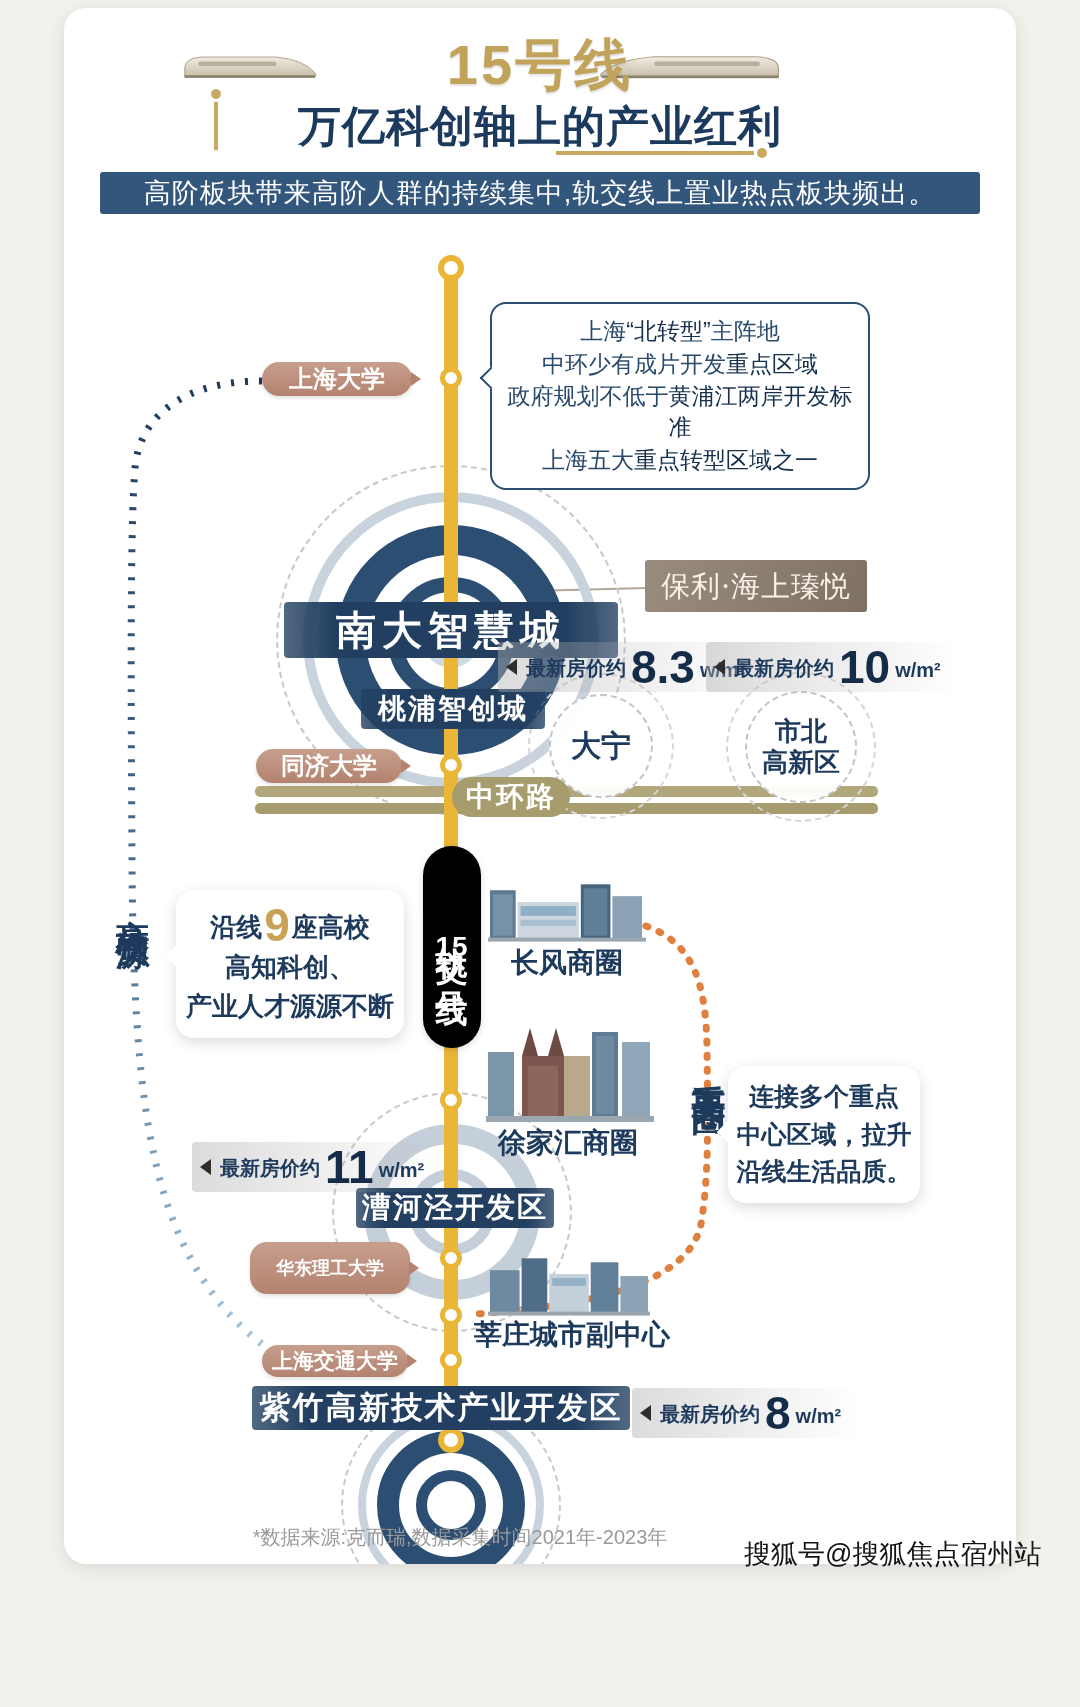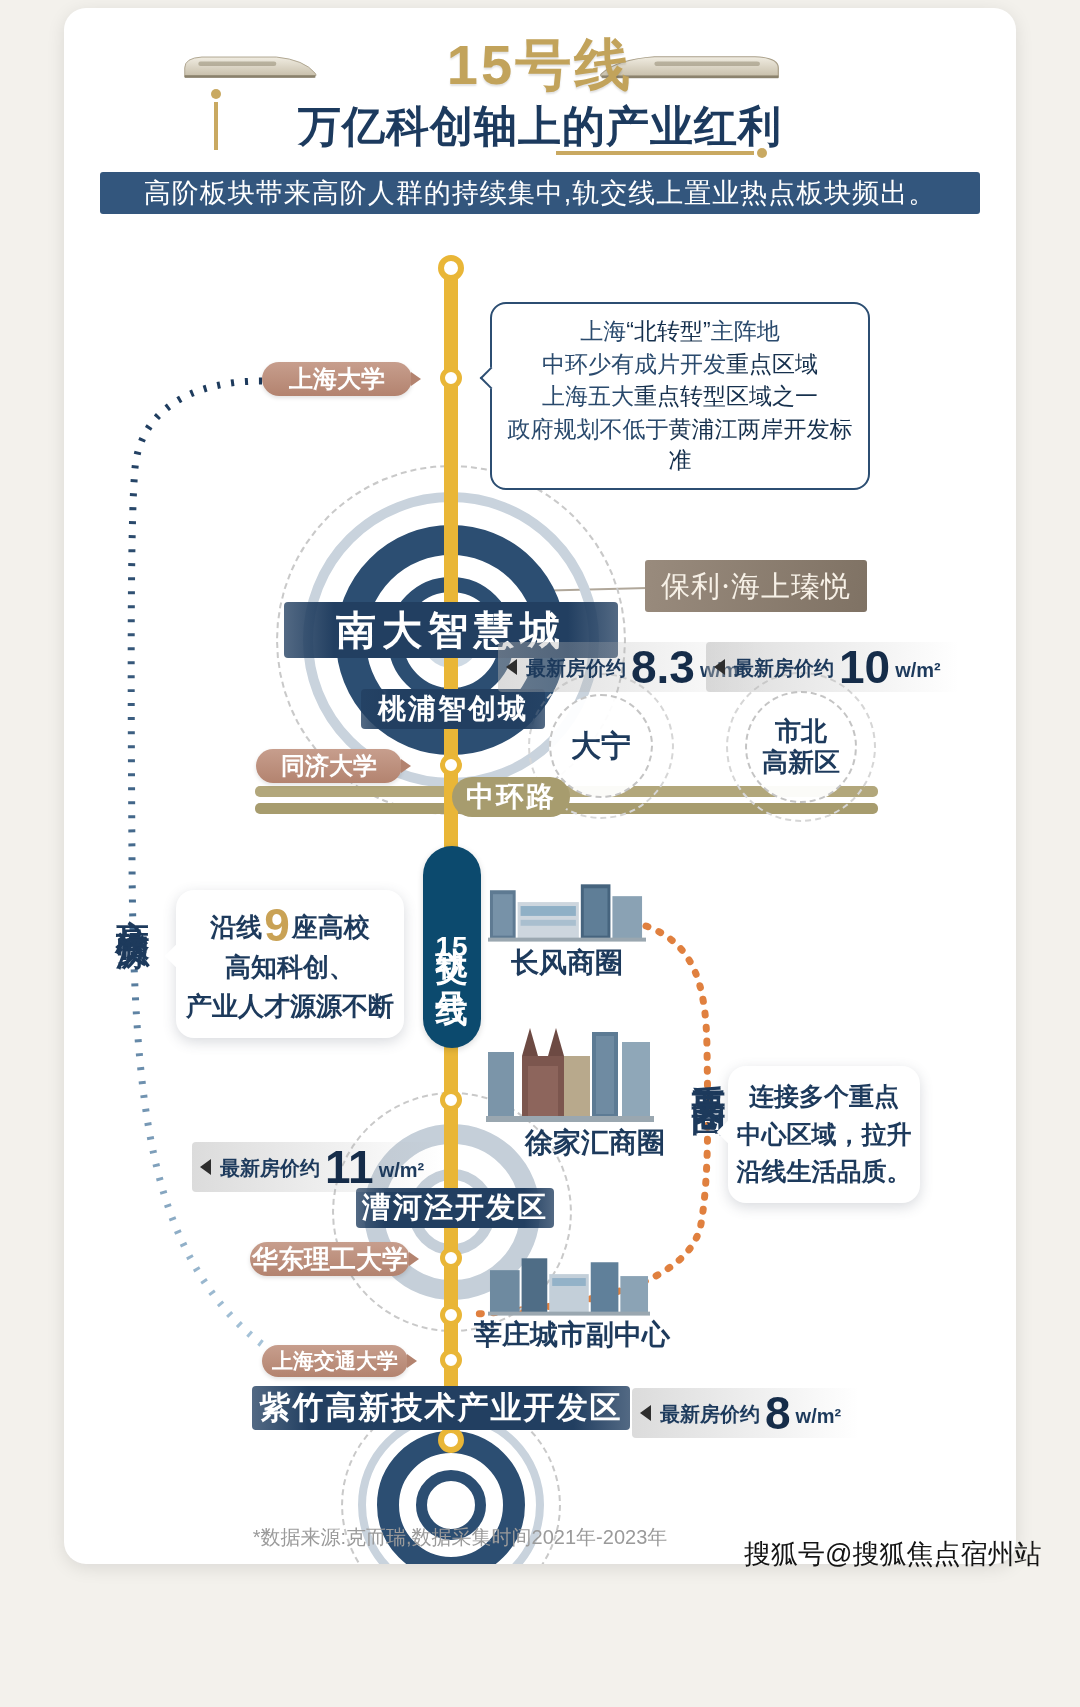--- a/index.html
+++ b/index.html
@@ -65,21 +65,21 @@
 
   
   .area-circle { position:absolute; border:2px dashed #c4c4c4; border-radius:50%; z-index:2; }
   .area-circle.fill { background:rgba(255,255,255,0.95); display:flex; flex-direction:column; align-items:center; justify-content:center; color:#1d3a5c; font-weight:700; text-align:center; }
 
   
   .road-bar { position:absolute; height:11px; border-radius:5px; z-index:1; }
   .road-pill { position:absolute; left:452px; top:777px; width:118px; height:40px; background:#a79c6e; border-radius:20px; color:#fff; font-size:28px; font-weight:700; text-align:center; line-height:40px; z-index:3; letter-spacing:2px; }
 
   
-  .vline-pill { position:absolute; left:423px; top:846px; width:58px; height:202px; background:#0c4a6e; border-radius:29px; z-index:4; display:flex; flex-direction:column; align-items:center; justify-content:center; color:#fff; box-shadow:0 2px 6px rgba(0,0,0,0.15); }
+  .vline-pill { position:absolute; left:423px; top:846px; width:58px; height:202px; background:#000000; border-radius:29px; z-index:4; display:flex; flex-direction:column; align-items:center; justify-content:center; color:#fff; box-shadow:0 2px 6px rgba(0,0,0,0.15); }
   .vline-pill .vt { writing-mode:vertical-rl; text-orientation:upright; font-size:32px; font-weight:700; letter-spacing:3px; }
   .vline-pill .num { font-size:28px; font-weight:700; margin:3px 0; letter-spacing:1px; }
 
   
   .skyline { position:absolute; z-index:4; }
   .biz-label { position:absolute; text-align:center; color:#1d3a5c; font-weight:700; font-size:28px; z-index:4; white-space:nowrap; }
 
   
   .v-label { position:absolute; writing-mode:vertical-rl; text-orientation:upright; font-size:34px; font-weight:700; color:#1d3a5c; letter-spacing:6px; z-index:3; }
 
@@ -172,32 +172,32 @@
       <div class="line-dot" style="left:440px;top:1304px;width:22px;height:22px;"></div>
       <div class="line-dot" style="left:440px;top:1349px;width:22px;height:22px;"></div>
       <div class="line-dot big" style="left:438px;top:1427px;width:26px;height:26px;"></div>
 
       <div class="station-pill" style="left:262px;top:362px;width:150px;height:34px;font-size:24px;">
         <span>上海大学</span>
       </div>
       <div class="station-pill" style="left:256px;top:749px;width:146px;height:34px;font-size:24px;">
         <span>同济大学</span>
       </div>
-      <div class="station-pill" style="left:250px;top:1242px;width:160px;height:34px;font-size:26px;">
+      <div class="station-pill" style="left:250px;top:1242px;width:160px;height:52px;font-size:18px;">
         <span>华东理工大学</span>
       </div>
       <div class="station-pill" style="left:262px;top:1345px;width:146px;height:32px;font-size:21px;">
         <span>上海交通大学</span>
       </div>
 
       <div class="info-box">
         <div class="ib-line"><span>上海</span><b>“北转型”</b><span>主阵地</span></div>
         <div class="ib-line"><span>中环少有成片开发</span><b>重点区域</b><span></span></div>
+        <div class="ib-line"><span>政府规划不低于</span><b>黄浦江两岸开发标准</b><span></span></div>
         <div class="ib-line"><span>上海五大</span><b>重点转型区域之一</b><span></span></div>
-        <div class="ib-line"><span>政府规划不低于</span><b>黄浦江两岸开发标准</b><span></span></div>
       </div>
 
       <div class="brand-label">保利·海上瑧悦</div>
 
       <div class="navy-banner" style="left:284px;top:602px;width:334px;height:56px;font-size:40px;letter-spacing:6px;">南大智慧城</div>
       <div class="navy-banner" style="left:361px;top:689px;width:184px;height:40px;font-size:28px;">桃浦智创城</div>
       <div class="navy-banner" style="left:356px;top:1188px;width:198px;height:40px;font-size:29px;">漕河泾开发区</div>
       <div class="navy-banner" style="left:252px;top:1386px;width:378px;height:44px;font-size:31px;">紫竹高新技术产业开发区</div>
 
       <div class="price-tag" style="left:498px;top:642px;">
@@ -274,21 +274,21 @@
           <rect x="110" y="10" width="18" height="78" fill="#6f8ba2"></rect>
           <rect x="136" y="16" width="28" height="76" fill="#8fa7b8"></rect>
           <rect x="78" y="30" width="26" height="62" fill="#b8a98c"></rect>
           <polygon points="44,2 52,30 36,30" fill="#6d4a43"></polygon>
           <polygon points="70,2 78,30 62,30" fill="#6d4a43"></polygon>
           <rect x="36" y="30" width="42" height="62" fill="#7c564e"></rect>
           <rect x="42" y="40" width="30" height="52" fill="#8d655c"></rect>
           <rect x="0" y="90" width="168" height="6" fill="#9aa7b0"></rect>
         </svg>
       </div>
-      <div class="biz-label" style="left:503px;top:1124px;width:184px;font-family:Liberation Mono, monospace;">徐家汇商圈</div>
+      <div class="biz-label" style="left:476px;top:1124px;width:184px;font-family:Liberation Mono, monospace;">徐家汇商圈</div>
 
       <div class="v-label" style="left:686px;top:1058px;height:170px;">重要商圈</div>
       <div class="bubble" style="left:728px;top:1066px;width:192px;">
         <div class="b-line" style="font-size:25px;">连接多个重点</div>
         <div class="b-line" style="font-size:25px;">中心区域，拉升</div>
         <div class="b-line" style="font-size:25px;">沿线生活品质。</div>
       </div>
 
       <div class="skyline" style="left:488px;top:1250px;">
         <svg viewBox="0 0 164 66" width="162" height="66">

